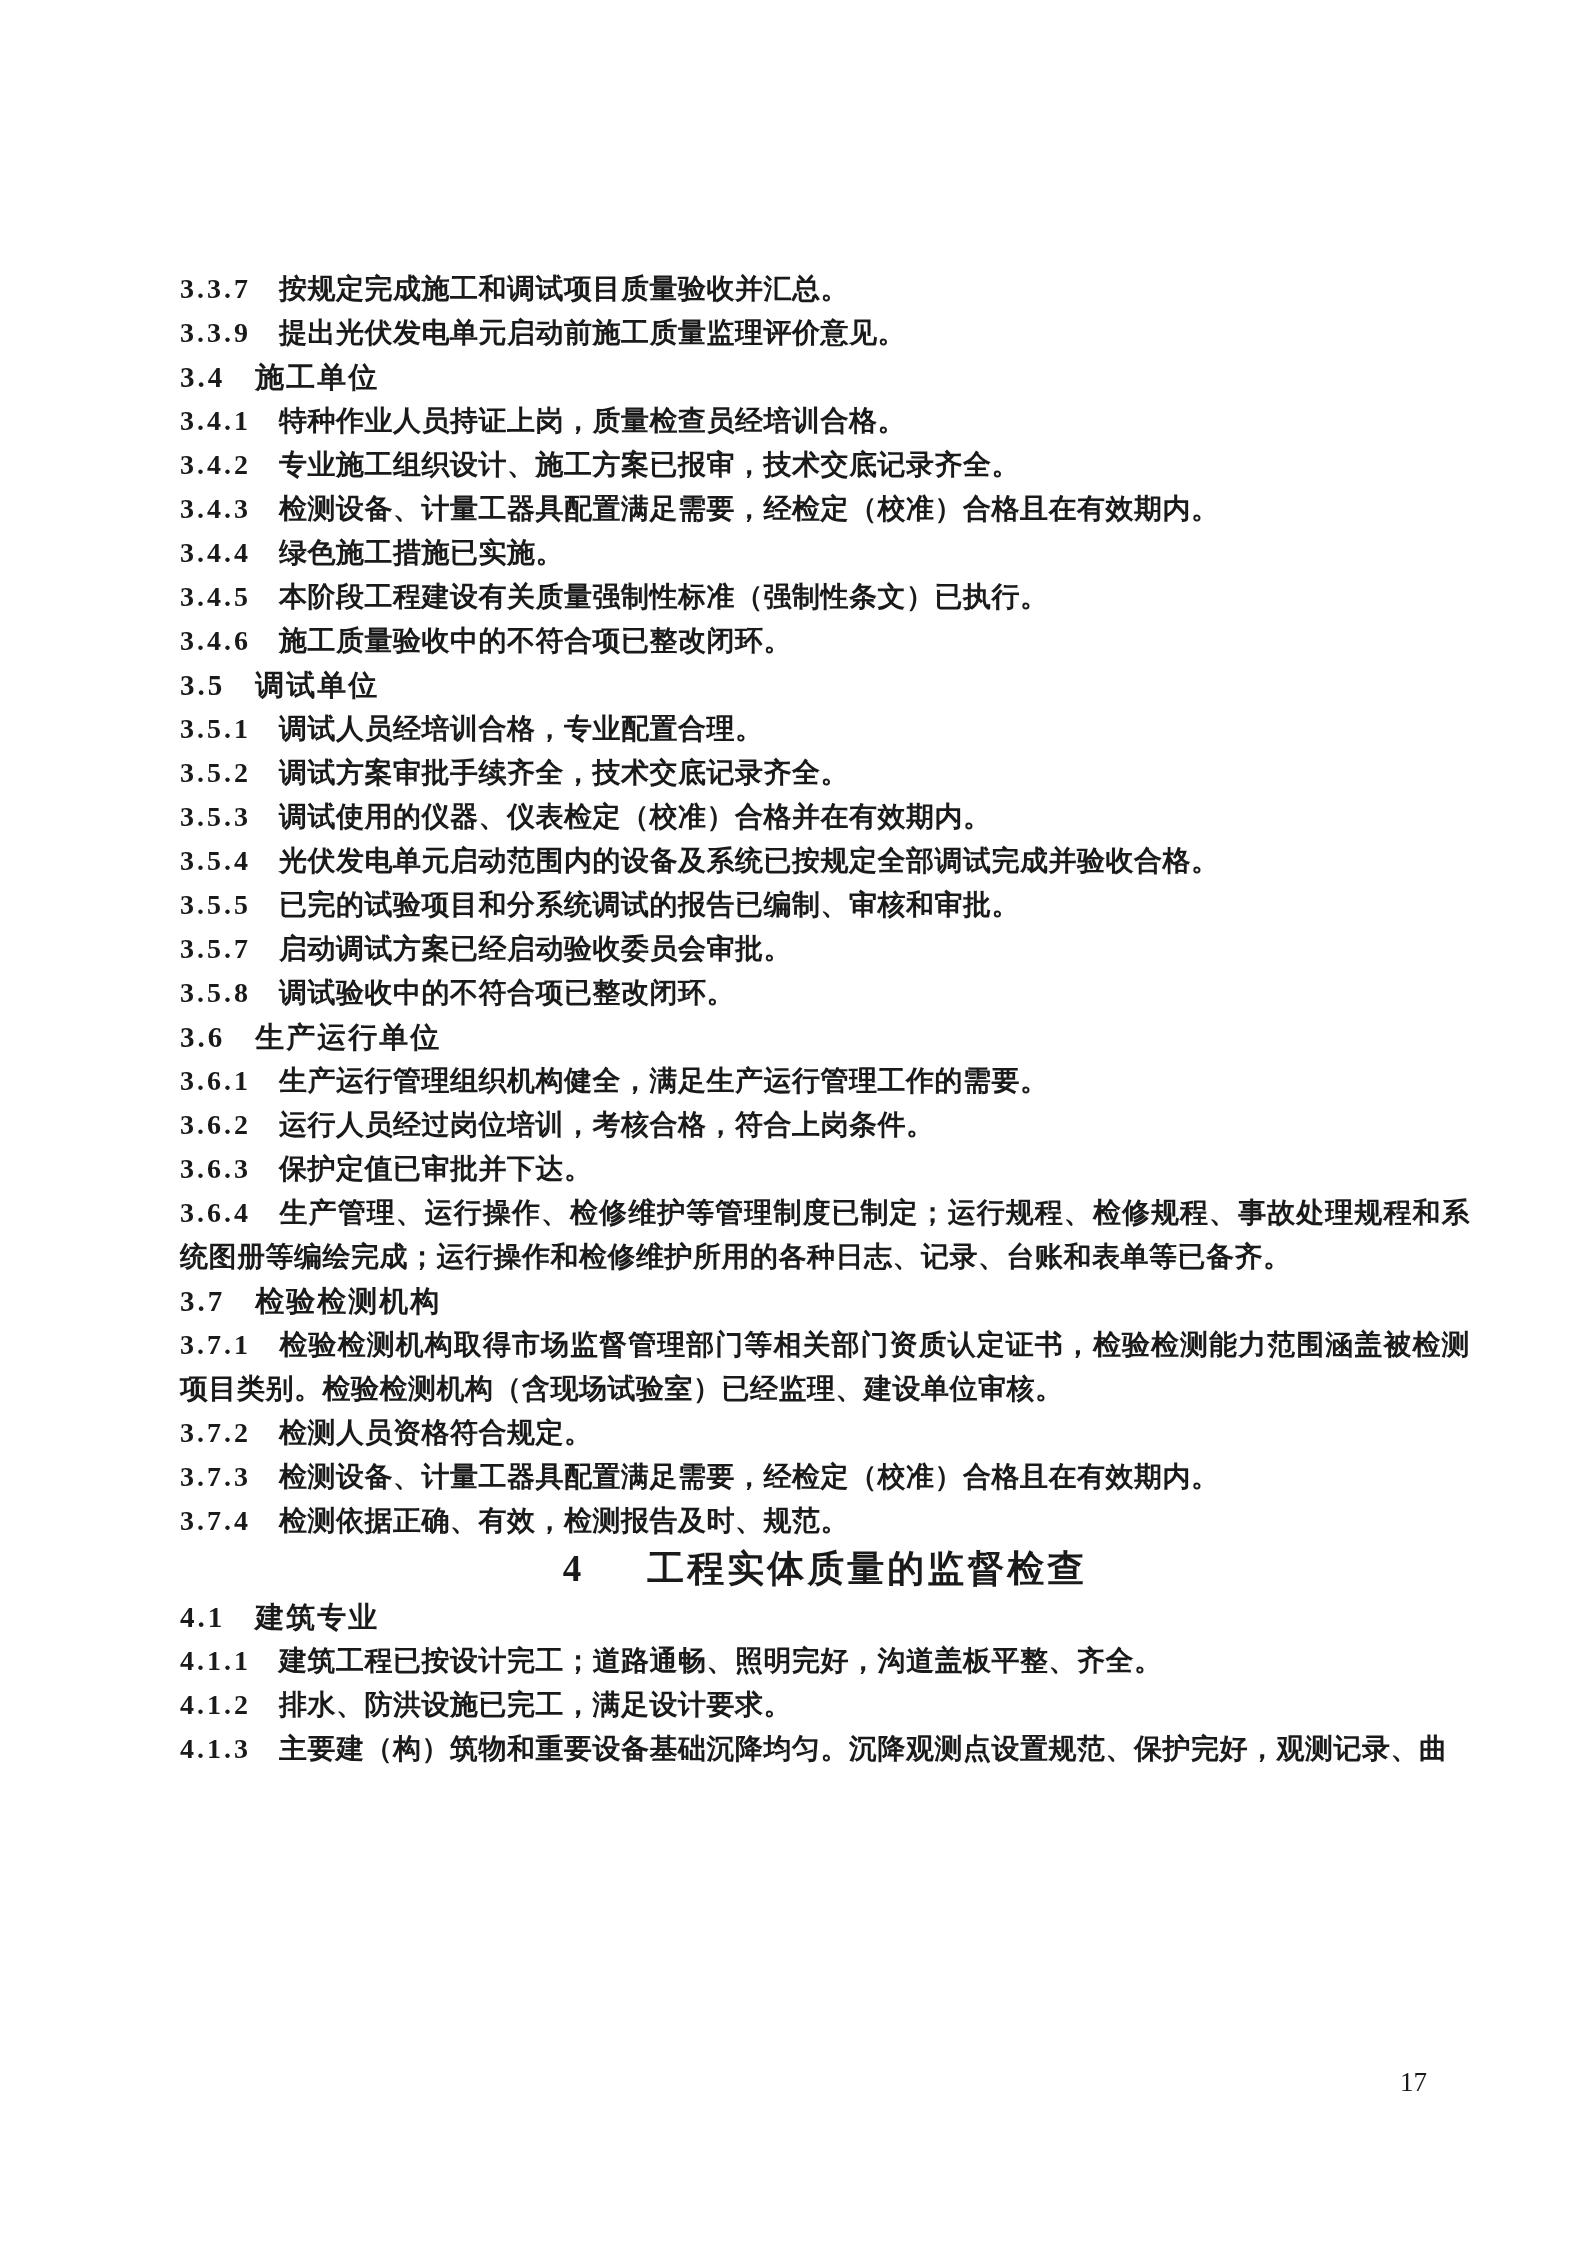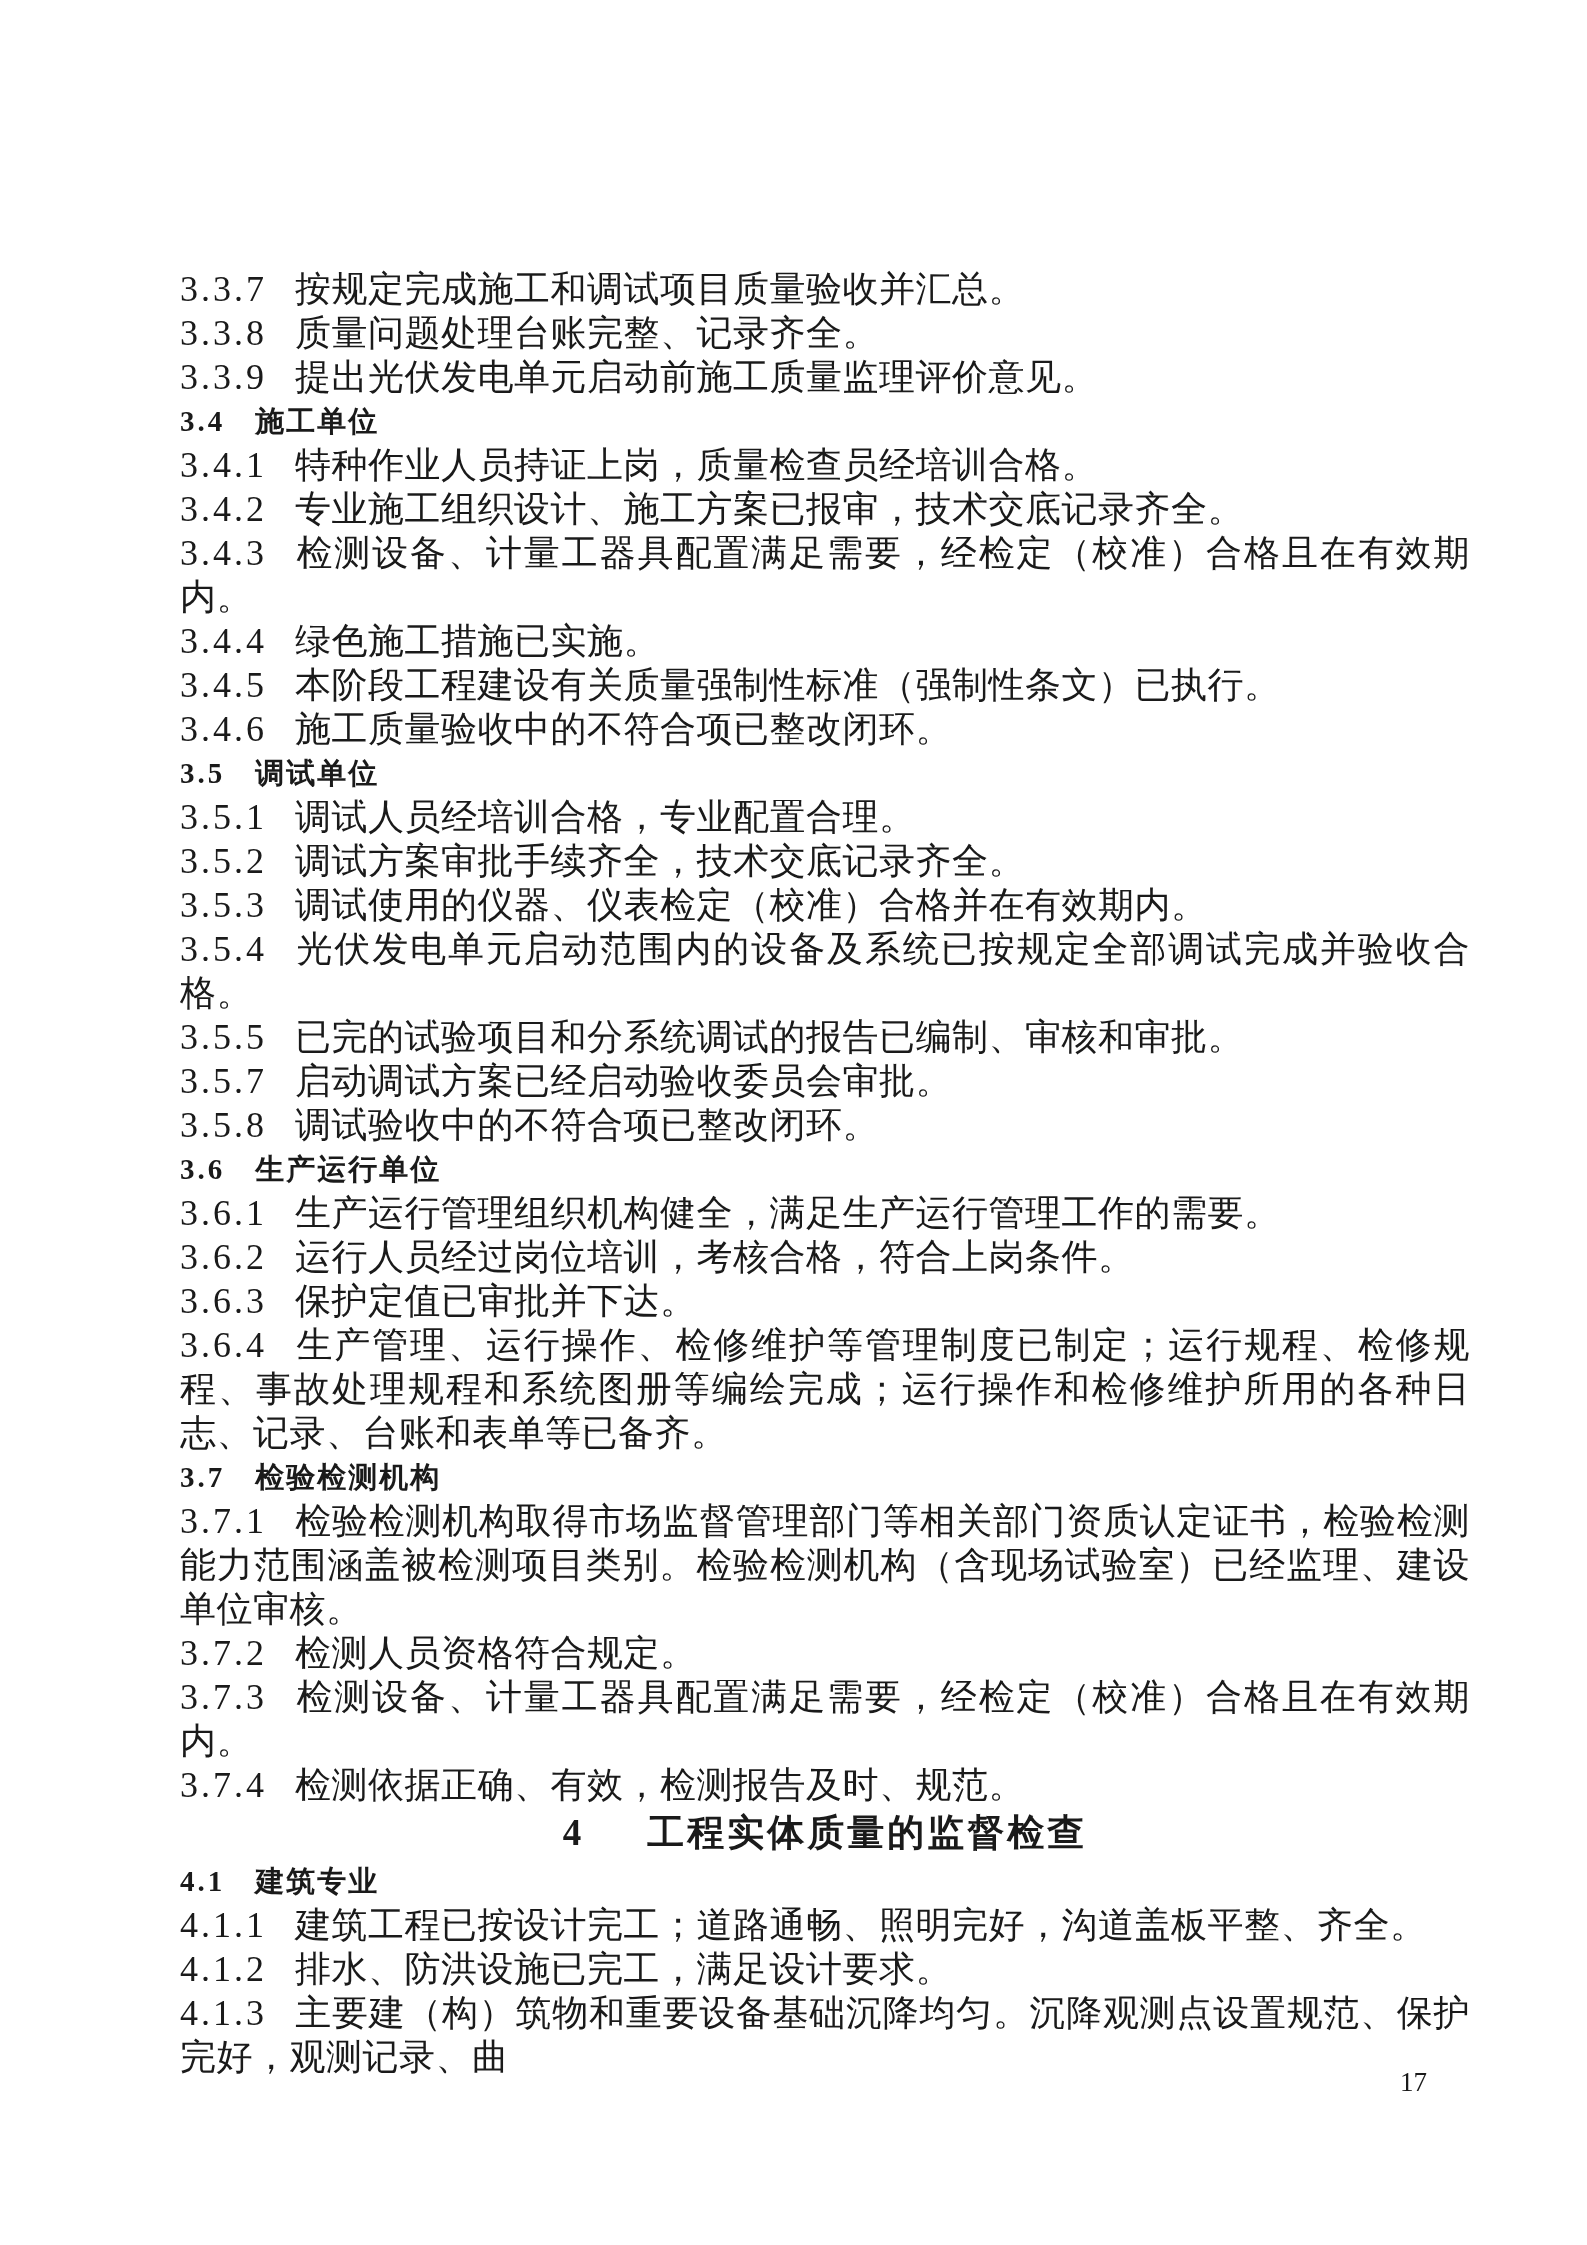--- a/index.html
+++ b/index.html
@@ -13,24 +13,25 @@
     font-family: "Liberation Serif", "DejaVu Serif", serif;
     overflow: hidden;
   }
   .content {
     box-sizing: border-box;
     padding: 267px 117px 0 180px;
     width: 100%;
   }
   .content p { margin: 0; }
   .clause {
-    font-size: 36px;
+    font-size: 28px;
     line-height: 44px;
     text-align: justify;
     letter-spacing: 0.5px;
+    font-weight: bold;
   }
   .clause .no {
     letter-spacing: 3px;
     margin-right: 28px;
     white-space: nowrap;
   }
   .h2 {
     font-size: 29px;
     line-height: 44px;
     font-weight: bold;
@@ -71,21 +72,20 @@
     color: #1a1a1a;
     margin-top: 12px;
   }
 </style>
 </head>
 <body>
 
 <div class="page">
   <div class="content">
       <p class="clause"><span class="no">3.3.7</span><span class="txt">按规定完成施工和调试项目质量验收并汇总。</span></p>
-      <p class="clause"><span class="no">3.3.8</span><span class="txt">质量问题处理台账完整、记录齐全。</span></p>
       <p class="clause"><span class="no">3.3.9</span><span class="txt">提出光伏发电单元启动前施工质量监理评价意见。</span></p>
       <p class="h2"><span class="no">3.4</span><span class="title">施工单位</span></p>
       <p class="clause"><span class="no">3.4.1</span><span class="txt">特种作业人员持证上岗，质量检查员经培训合格。</span></p>
       <p class="clause"><span class="no">3.4.2</span><span class="txt">专业施工组织设计、施工方案已报审，技术交底记录齐全。</span></p>
       <p class="clause"><span class="no">3.4.3</span><span class="txt">检测设备、计量工器具配置满足需要，经检定（校准）合格且在有效期内。</span></p>
       <p class="clause"><span class="no">3.4.4</span><span class="txt">绿色施工措施已实施。</span></p>
       <p class="clause"><span class="no">3.4.5</span><span class="txt">本阶段工程建设有关质量强制性标准（强制性条文）已执行。</span></p>
       <p class="clause"><span class="no">3.4.6</span><span class="txt">施工质量验收中的不符合项已整改闭环。</span></p>
       <p class="h2"><span class="no">3.5</span><span class="title">调试单位</span></p>
       <p class="clause"><span class="no">3.5.1</span><span class="txt">调试人员经培训合格，专业配置合理。</span></p>

